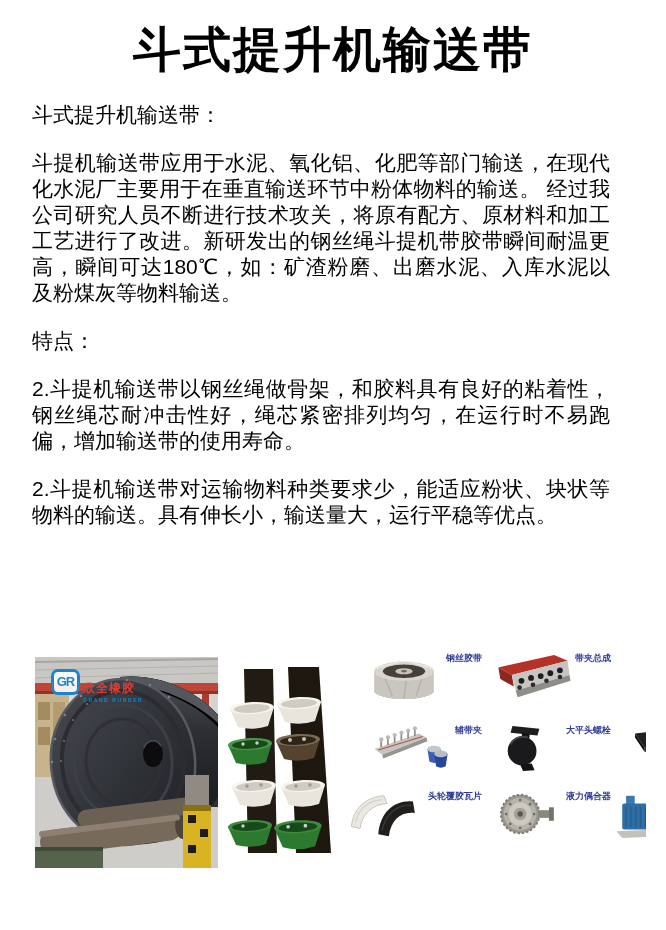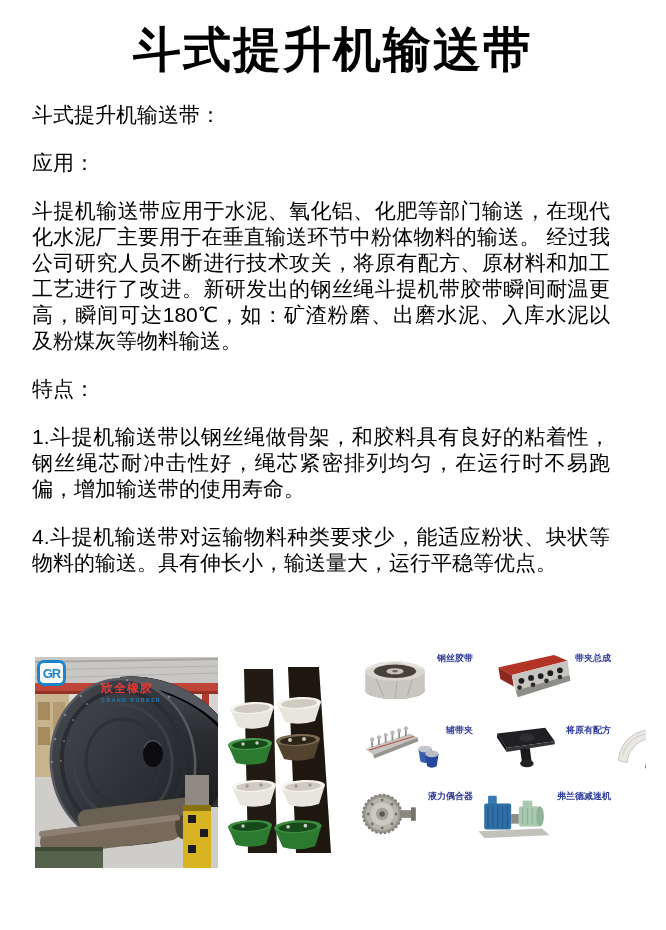--- a/index.html
+++ b/index.html
@@ -18,21 +18,21 @@
     text-align:justify; text-justify:inter-ideograph;
     word-break:break-all;
   }
   .body-text p{ margin:0 0 22px 0; }
 
   .gallery{ position:absolute; left:0; top:650px; width:666px; height:230px; }
 
   .factory-photo{ position:absolute; left:35px; top:7px; width:183px; height:211px; }
   .factory-photo svg{ display:block; width:100%; height:100%; }
 
-  .company-logo{ position:absolute; left:2px; top:3px; display:flex; align-items:flex-start;gap:32px; }
+  .company-logo{ position:absolute; left:16px; top:3px; display:flex; align-items:center; }
   .logo-mark{
     width:29px; height:26px; background:rgba(255,255,255,.92);
     border:3px solid var(--logo-blue); border-radius:7px;
     display:flex; align-items:center; justify-content:center;
     color:var(--logo-blue); font-weight:900; font-size:13px; letter-spacing:-1px;
   }
   .logo-words{ margin-left:3px;margin-top:20px; }
   .logo-cn{ color:var(--logo-red); font-size:12px; font-weight:900; letter-spacing:1px; text-shadow:0 0 1px rgba(30,80,160,.45); white-space:nowrap; }
   .logo-en{ color:var(--logo-blue); font-size:5px; font-weight:700; letter-spacing:1.6px; white-space:nowrap; }
 
@@ -52,25 +52,24 @@
 </style>
 </head>
 <body>
 
 <div class="canvas">
 
   <h1 class="page-title">斗式提升机输送带</h1>
 
   <div class="body-text">
     <p>斗式提升机输送带：</p>
-    <p>应用：</p>
     <p>斗提机输送带应用于水泥、氧化铝、化肥等部门输送，在现代化水泥厂主要用于在垂直输送环节中粉体物料的输送。 经过我公司研究人员不断进行技术攻关，将原有配方、原材料和加工工艺进行了改进。新研发出的钢丝绳斗提机带胶带瞬间耐温更高，瞬间可达180℃，如：矿渣粉磨、出磨水泥、入库水泥以及粉煤灰等物料输送。</p>
     <p>特点：</p>
-    <p>1.斗提机输送带以钢丝绳做骨架，和胶料具有良好的粘着性，钢丝绳芯耐冲击性好，绳芯紧密排列均匀，在运行时不易跑偏，增加输送带的使用寿命。</p>
-    <p>4.斗提机输送带对运输物料种类要求少，能适应粉状、块状等物料的输送。具有伸长小，输送量大，运行平稳等优点。</p>
+    <p>2.斗提机输送带以钢丝绳做骨架，和胶料具有良好的粘着性，钢丝绳芯耐冲击性好，绳芯紧密排列均匀，在运行时不易跑偏，增加输送带的使用寿命。</p>
+    <p>2.斗提机输送带对运输物料种类要求少，能适应粉状、块状等物料的输送。具有伸长小，输送量大，运行平稳等优点。</p>
   </div>
 
   <div class="gallery">
 
     <div class="factory-photo">
       <svg viewBox="0 0 183 211">
         <defs>
           <linearGradient id="rollFace" x1="0" y1="0" x2="1" y2="1">
             <stop offset="0" stop-color="#474a50"></stop>
               <stop offset="0.55" stop-color="#2f3237"></stop>
@@ -282,20 +281,30 @@
               <circle cx="44" cy="4.5" r="2.2"></circle>
           </g>
           <path d="M57,26 L71,26 L69,39 Q64,42 59,39 Z" fill="#3a5fb0"></path>
           <ellipse cx="64" cy="26" rx="7" ry="3.5" fill="#c3c7cd"></ellipse>
           <path d="M64,31 L78,31 L76,44 Q71,47 66,44 Z" fill="#27479c"></path>
           <ellipse cx="71" cy="31" rx="7" ry="3.5" fill="#b9bdc4"></ellipse>
         </svg>
         <div class="part-label">辅带夹</div>
       </div>
 
+      <div class="part-cell">
+        <svg viewBox="0 0 84 52">
+          <polygon points="30,2 58,5 56,12 28,9" fill="#1e1e21"></polygon>
+          <polygon points="40,9 48,10 47,20 39,19" fill="#141416"></polygon>
+          <circle cx="40" cy="28" r="15" fill="#1a1a1d"></circle>
+          <path d="M28,21 A15,15 0 0 1 46,14" stroke="#44444a" stroke-width="2" fill="none"></path>
+          <polygon points="38,42 50,41 53,48 41,49" fill="#121214"></polygon>
+        </svg>
+        <div class="part-label">大平头螺栓</div>
+      </div>
 
       <div class="part-cell">
         <svg viewBox="0 0 84 52">
           <polygon points="14,10 64,4 74,18 24,25" fill="#202024"></polygon>
           <polygon points="14,10 24,25 24,29 14,14" fill="#0f0f11"></polygon>
           <polygon points="24,25 74,18 74,21 24,29" fill="#343438"></polygon>
           <ellipse cx="45" cy="14" rx="8" ry="4.5" fill="#2e2e33"></ellipse>
           <polygon points="38,26 48,25 50,40 40,41" fill="#19191c"></polygon>
           <ellipse cx="45" cy="41" rx="7" ry="4" fill="#232327"></ellipse>
         </svg>

